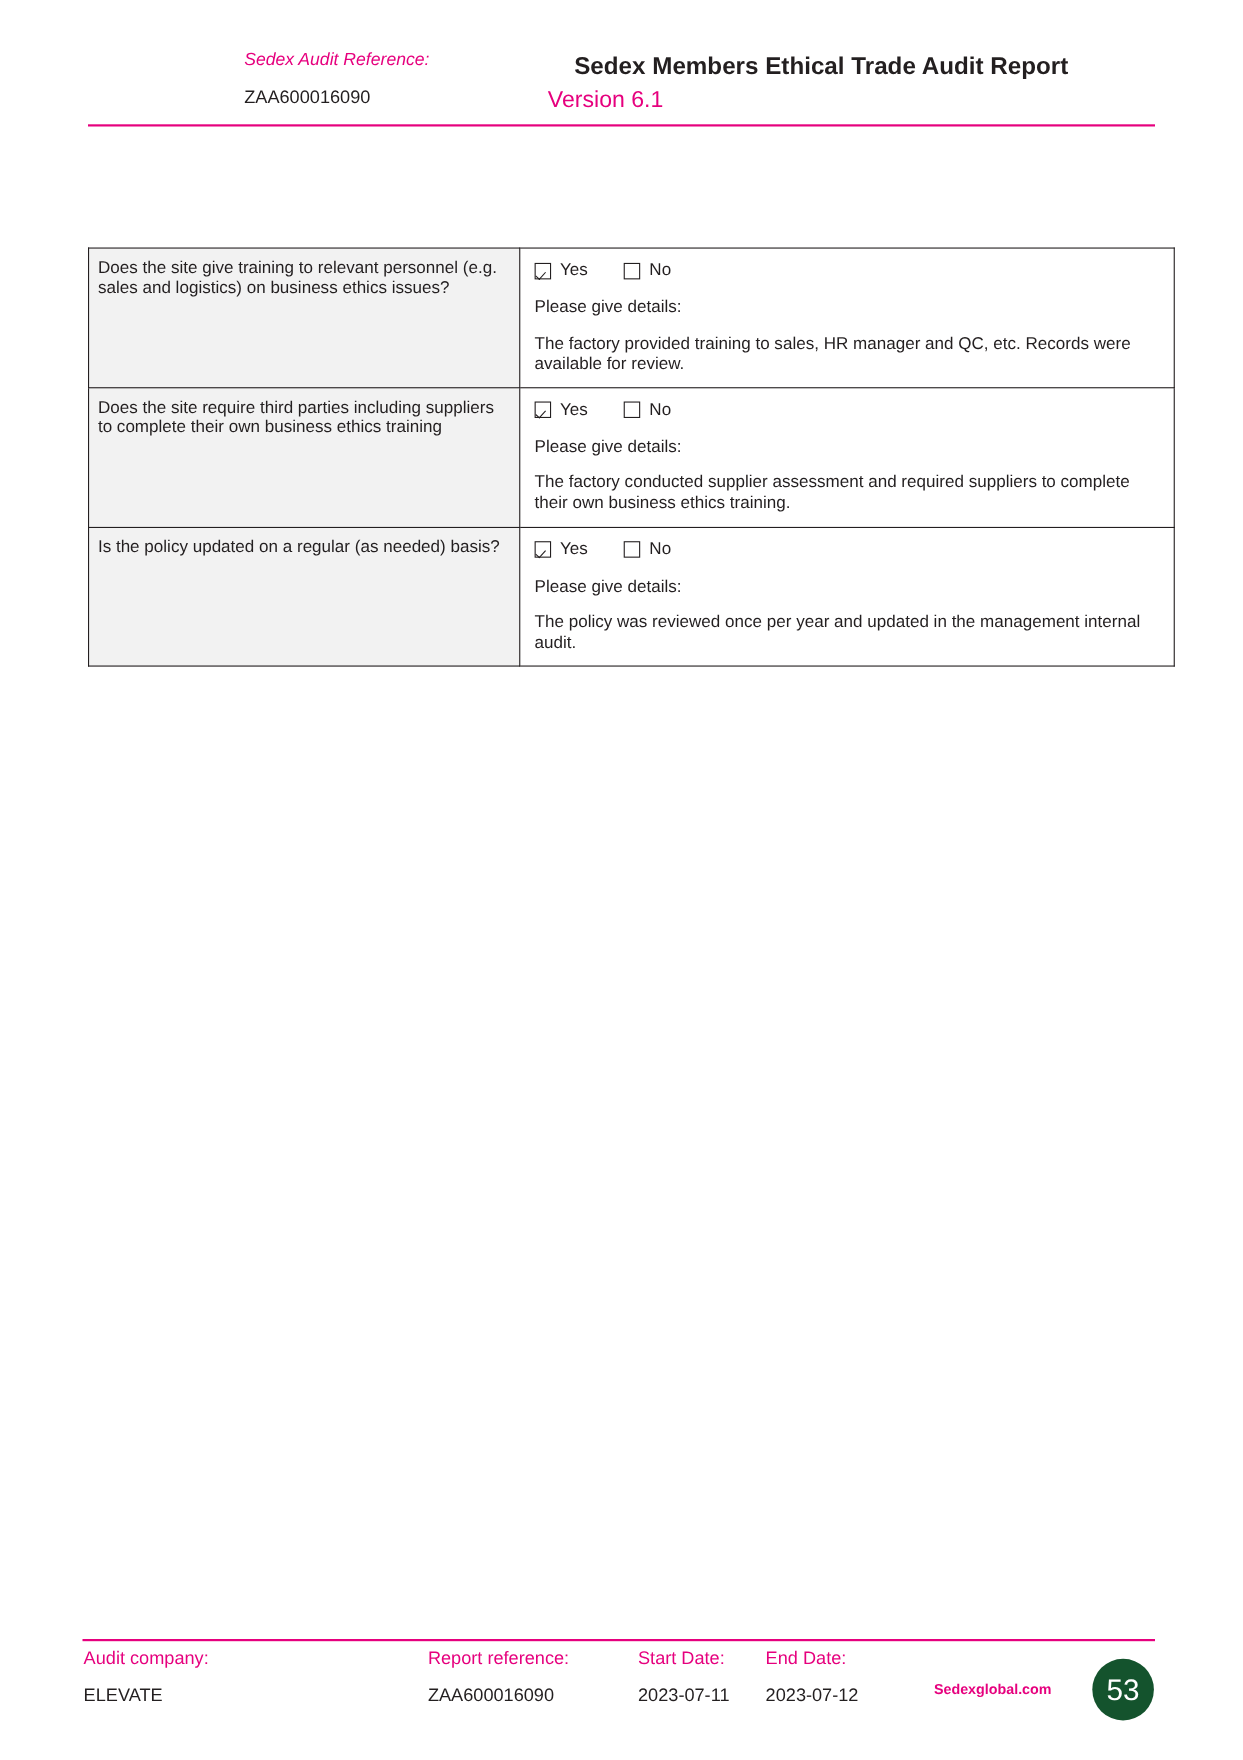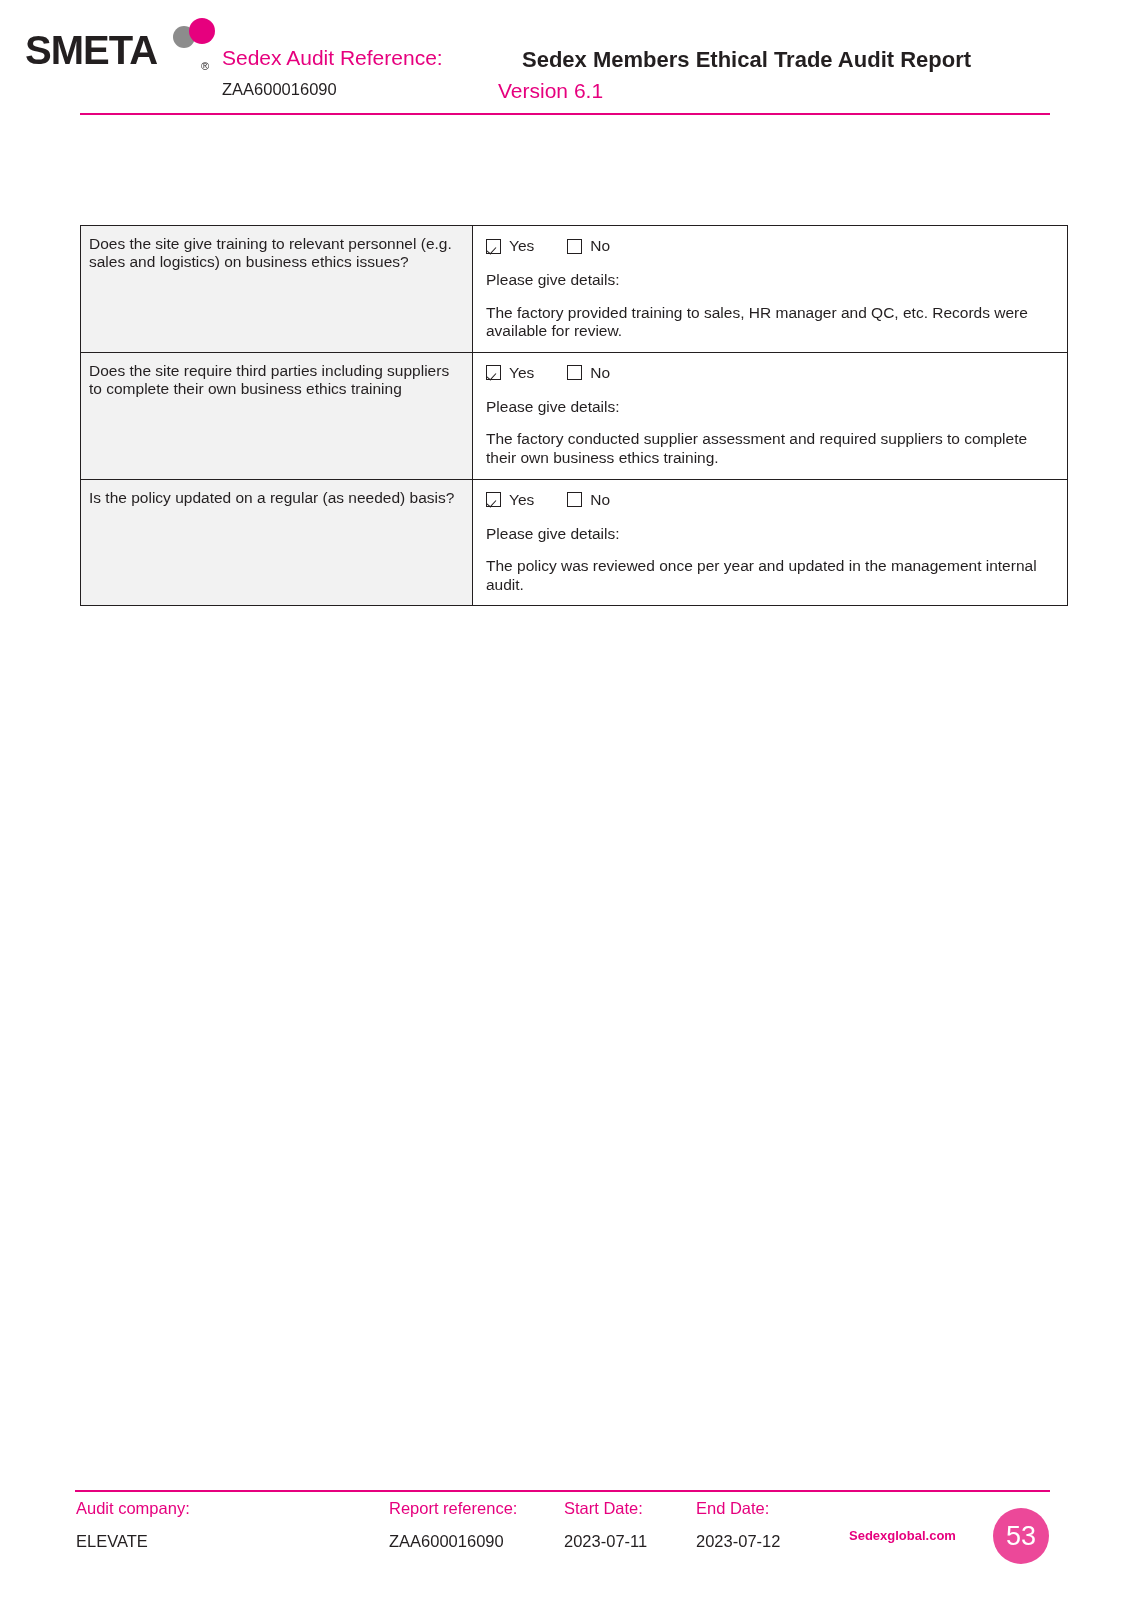--- a/index.html
+++ b/index.html
@@ -63,22 +63,23 @@
     position: absolute;
     left: 176px;
     top: 42px;
     font-size: 11px;
     color: #231f20;
   }
   .hdr-ref-label {
     position: absolute;
     left: 222px;
     top: 46px;
-    font-size: 21px;
+    font-size: 16px;
     color: #e6007e;
+    font-style: italic;
   }
   .hdr-ref-value {
     position: absolute;
     left: 222px;
     top: 80px;
     font-size: 16.5px;
     color: #231f20;
   }
   .hdr-title {
     position: absolute;
@@ -196,55 +197,49 @@
     text-align: right;
   }
   .f-value {
     position: absolute;
     font-size: 16.5px;
     color: #231f20;
     top: 42px;
   }
   .f-col1 { left: 76px; }
   .f-col2 { left: 389px; }
-  .f-col3 { left: 564px; }
+  .f-col3 { left: 580px; }
   .f-col4 { left: 696px; }
   .f-site {
     position: absolute;
     left: 849px;
     top: 38px;
     font-size: 13px;
     font-weight: bold;
     color: #e6007e;
   }
   .f-page-circle {
     position: absolute;
     left: 993px;
     top: 18px;
     width: 56px;
     height: 56px;
     border-radius: 50%;
-    background: #ec4899;
+    background: #14532d;
     color: #ffffff;
     font-size: 27px;
     display: flex;
     align-items: center;
     justify-content: center;
   }
 </style>
 </head>
 <body>
 
 <div class="header">
-  <div class="logo">
-    <span class="logo-text">SMETA</span>
-    <span class="logo-dot-gray"></span>
-    <span class="logo-dot-pink"></span>
-    <span class="logo-reg">®</span>
-  </div>
   <div class="hdr-ref-label">Sedex Audit Reference:</div>
   <div class="hdr-ref-value">ZAA600016090</div>
   <div class="hdr-title">Sedex Members Ethical Trade Audit Report</div>
   <div class="hdr-version">Version 6.1</div>
   <div class="hdr-rule"></div>
 </div>
 
 <table class="qtable">
   <tbody>
     <tr>

